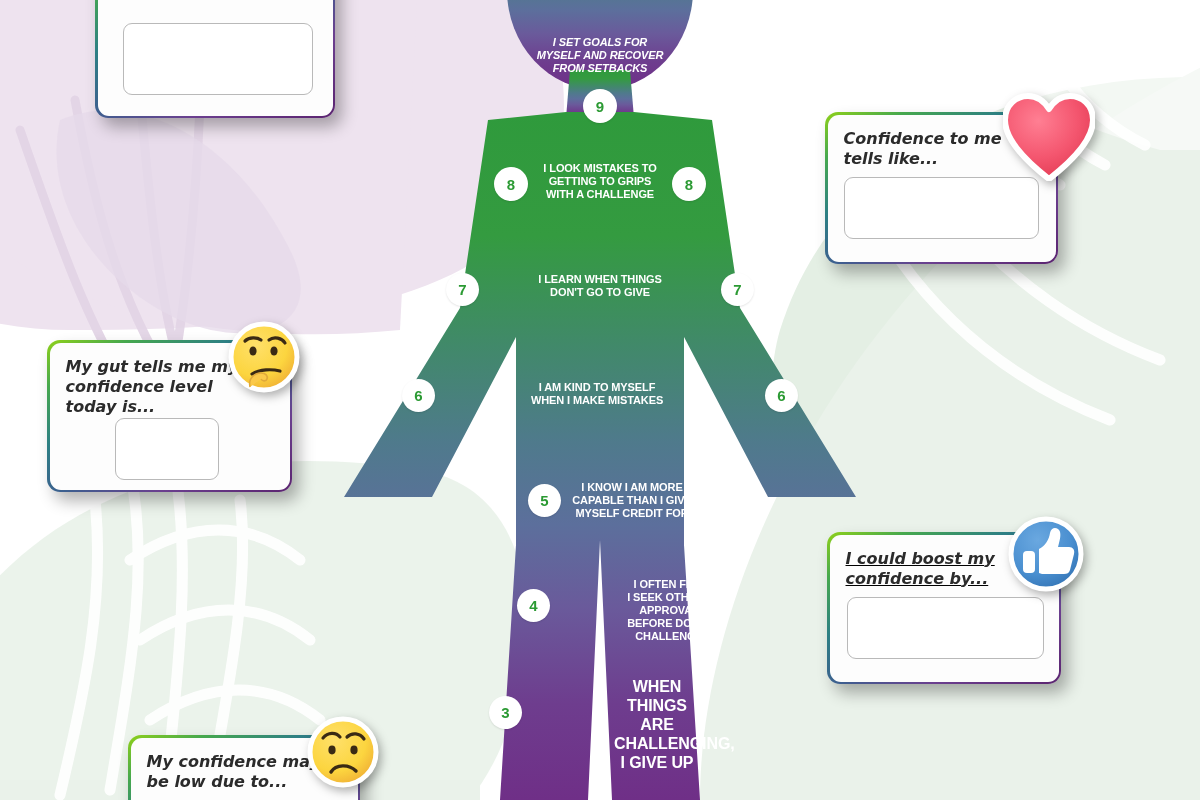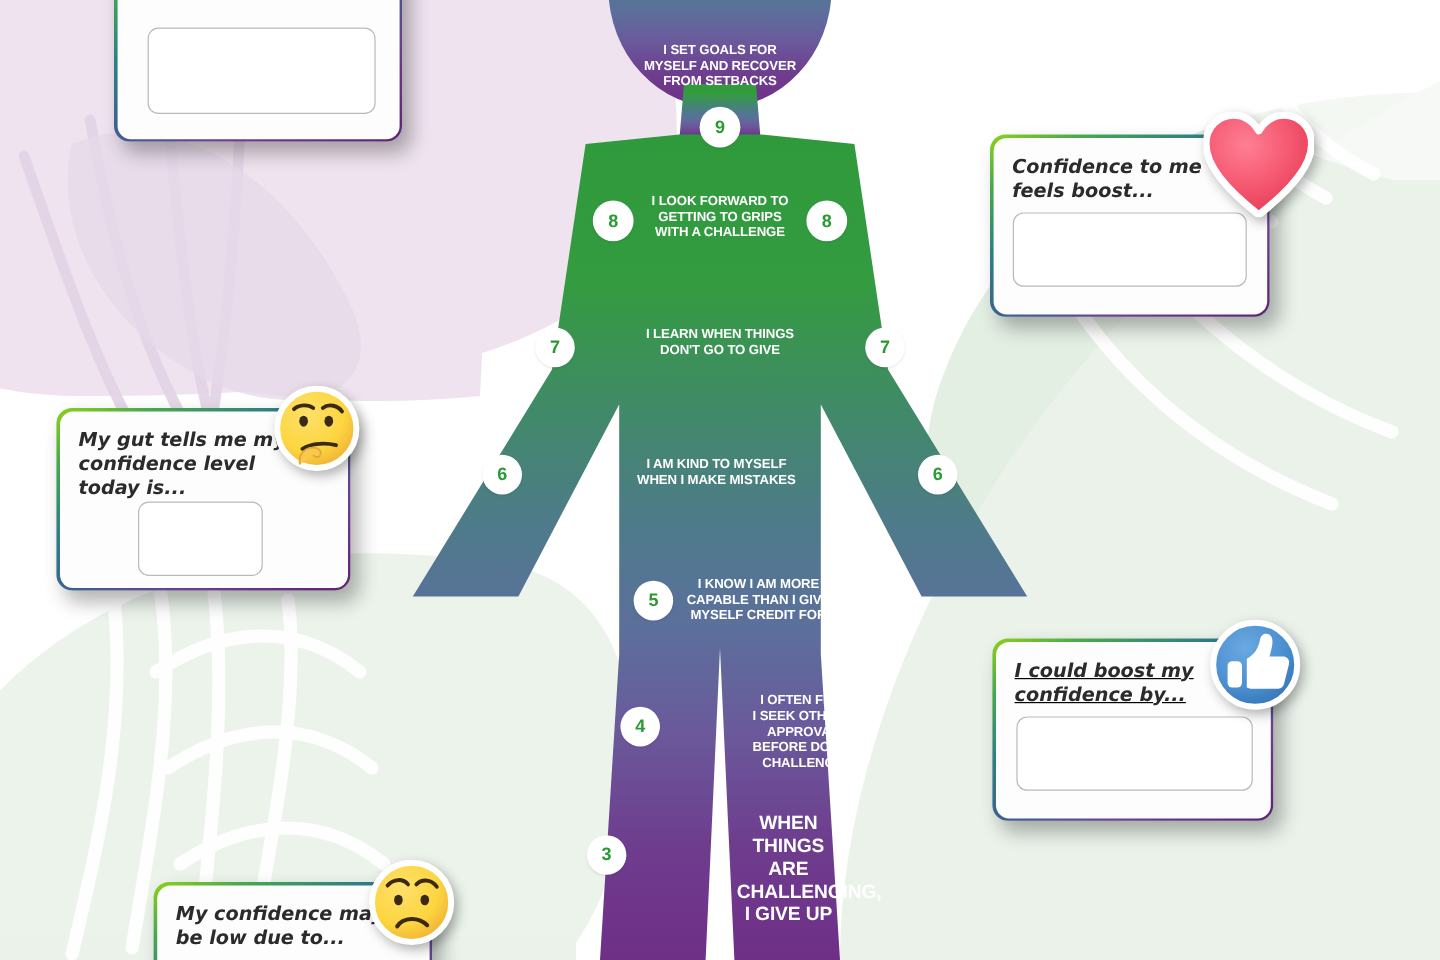--- a/index.html
+++ b/index.html
@@ -168,25 +168,25 @@
            L 516,305
            L 527,300
            L 527,316
            L 432,497
            L 344,497
            L 460,308
            L 488,120
            Z" fill="url(#bodyGrad)"></path>
 </svg>
 
-<div class="body-label" style="left:505px; top:36px; width:190px; font-size:11px;">I SET GOALS FOR
+<div class="body-label" style="left:505px; top:36px; width:190px; font-size:11px;font-style:italic;">I SET GOALS FOR
 MYSELF AND RECOVER
 FROM SETBACKS</div>
 
-<div class="body-label" style="left:524px; top:162px; width:152px; font-size:11px;">I LOOK FORWARD TO
+<div class="body-label" style="left:524px; top:162px; width:152px; font-size:11px;">I LOOK MISTAKES TO
 GETTING TO GRIPS
 WITH A CHALLENGE</div>
 
 <div class="body-label" style="left:516px; top:273px; width:168px; font-size:11px;">I LEARN WHEN THINGS
 DON'T GO TO GIVE</div>
 
 <div class="body-label" style="left:516px; top:381px; width:162px; font-size:11px;">I AM KIND TO MYSELF
 WHEN I MAKE MISTAKES</div>
 
 <div class="body-label" style="left:567px; top:481px; width:130px; font-size:11px;">I KNOW I AM MORE
@@ -227,21 +227,21 @@
 <div class="card" style="left:95px; top:-62px; width:240px; height:180px;">
   <div class="card-inner">
 
     <div class="answer-box" style="left:25px; top:82px; width:190px; height:72px;"></div>
   </div>
 </div>
 
 <div class="card" style="left:825px; top:112px; width:233px; height:152px;">
   <div class="card-inner">
     <div class="card-title">Confidence to me
-feels boost...</div>
+tells like...</div>
     <div class="answer-box" style="left:16px; top:62px; width:195px; height:62px;"></div>
   </div>
 </div>
 <svg class="card-emoji" style="left:1003px; top:93px;" width="92" height="88" viewBox="0 0 92 88">
   <defs>
     <radialGradient id="heartG" cx="0.38" cy="0.3" r="0.8">
       <stop offset="0" stop-color="#ff7f93"></stop>
       <stop offset="0.55" stop-color="#f4566f"></stop>
       <stop offset="1" stop-color="#e0364f"></stop>
     </radialGradient>

